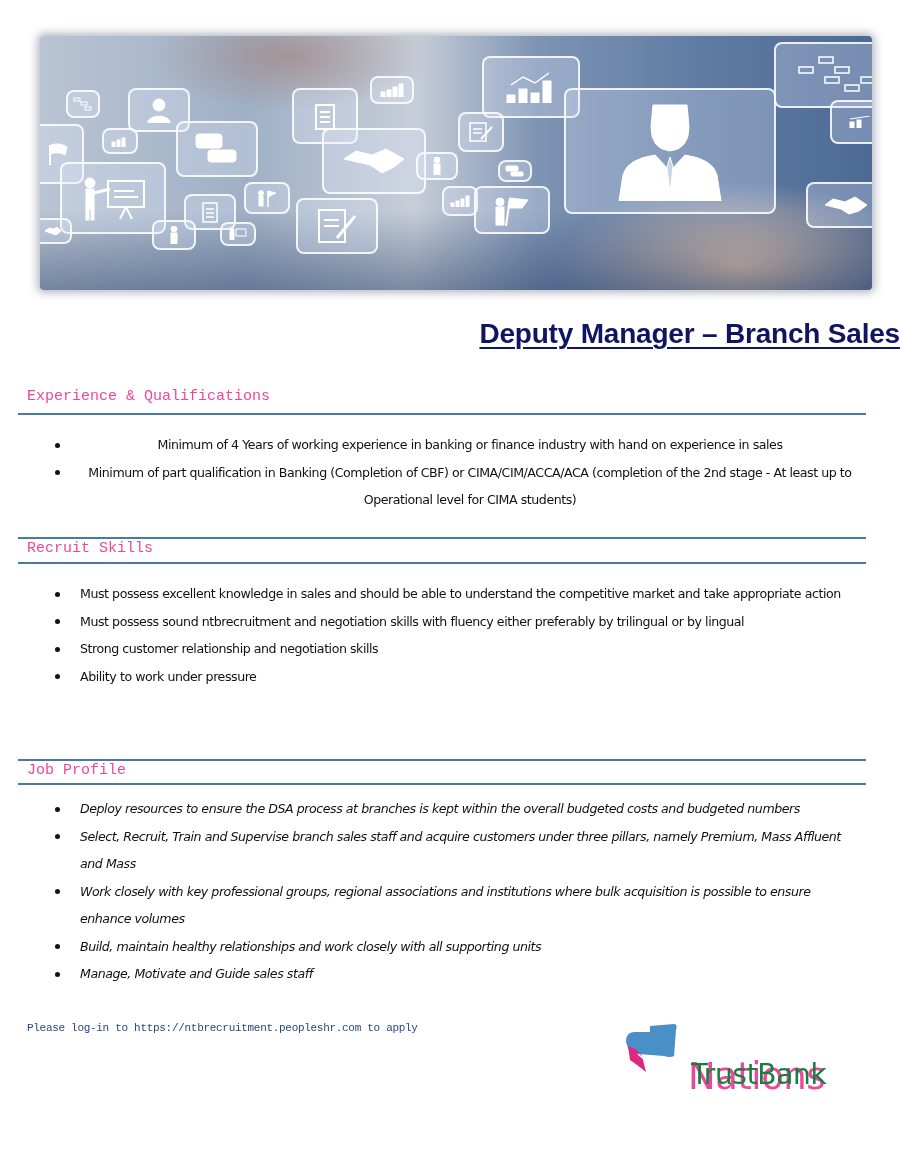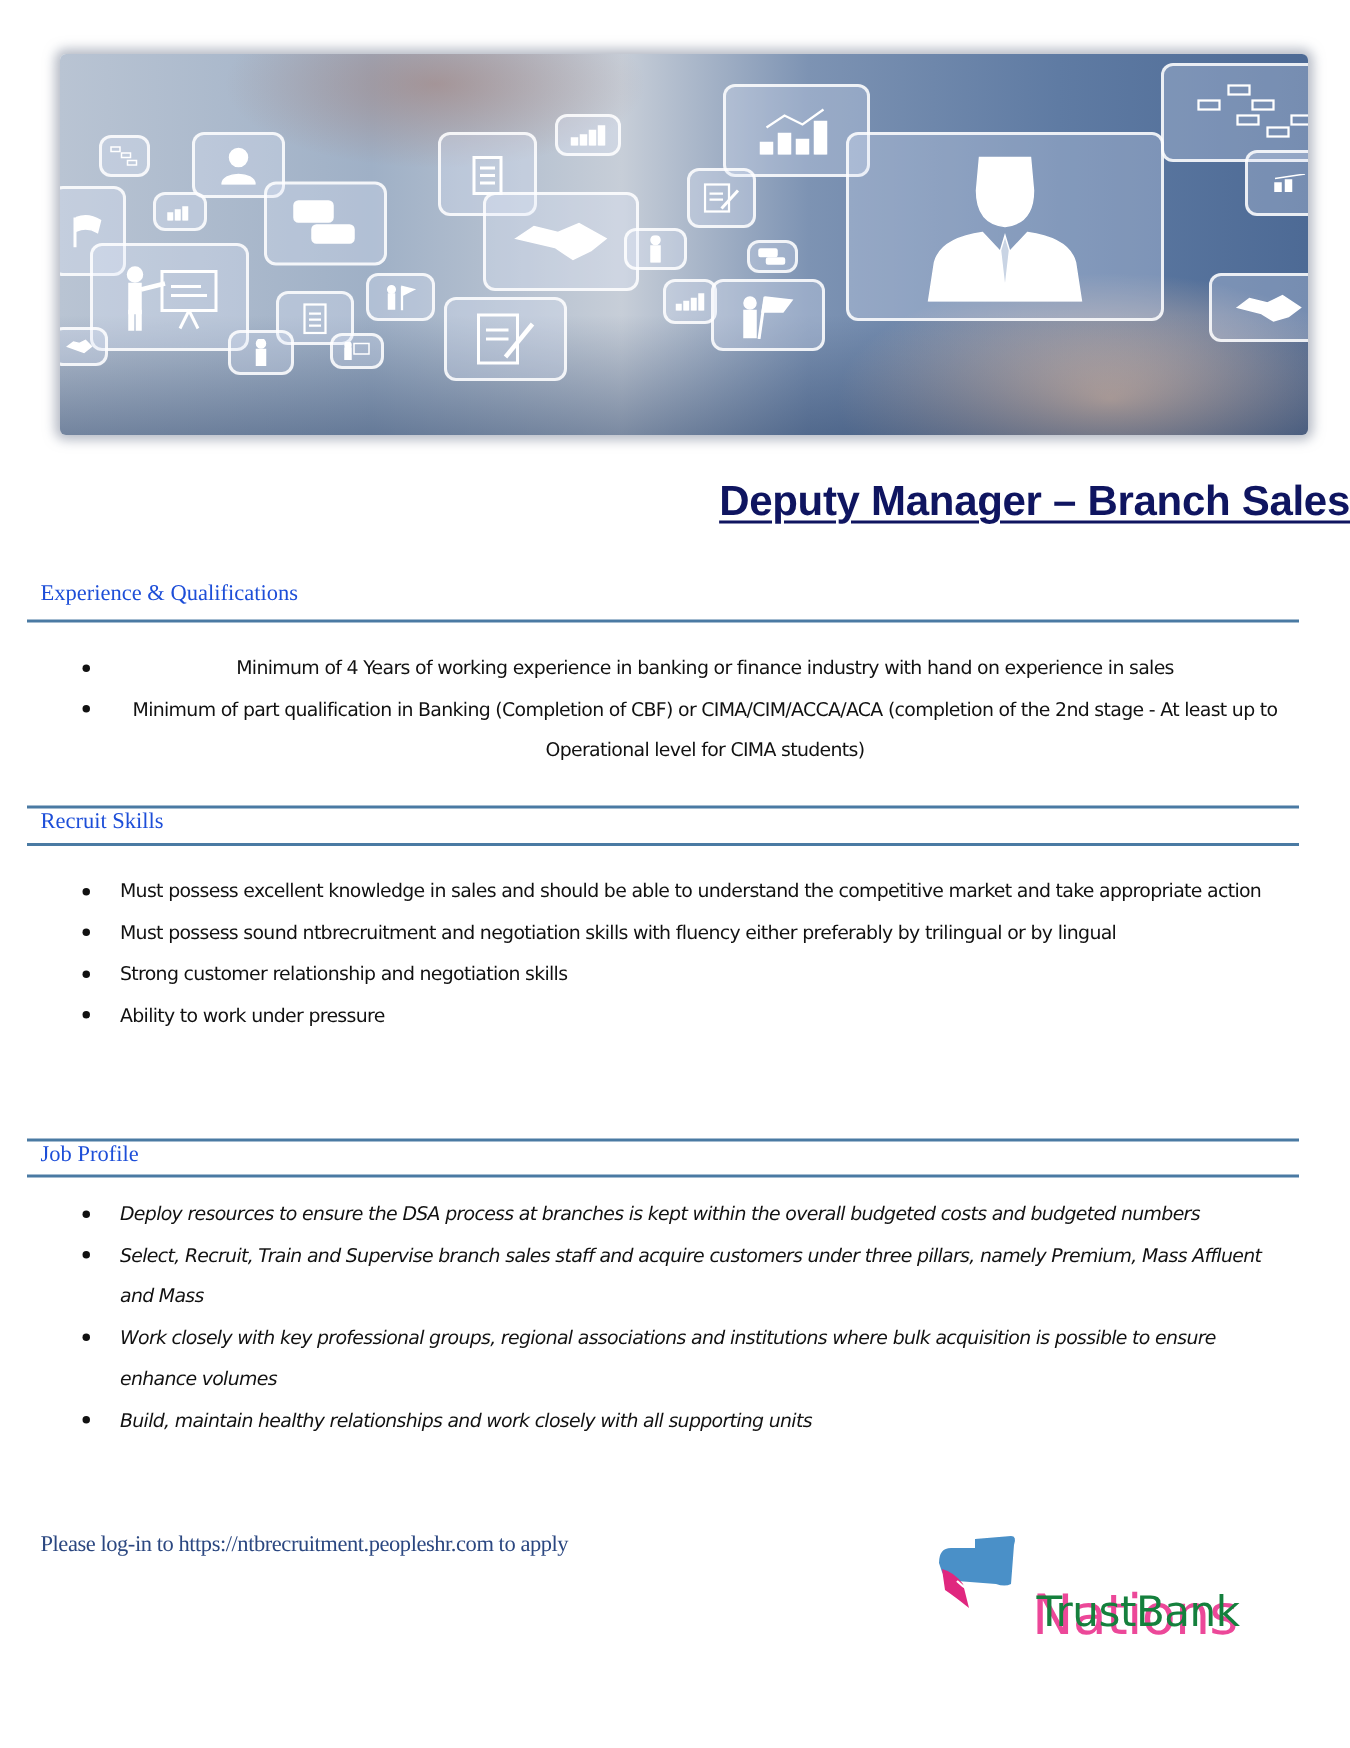--- a/index.html
+++ b/index.html
@@ -31,40 +31,40 @@
     position: absolute; left: 0; width: 900px; top: 318px; text-align: right;
     font-family: "Liberation Sans", sans-serif; font-weight: bold;
     font-size: 28px; color: #0f1560; text-decoration: underline;
     text-decoration-thickness: 2px; text-underline-offset: 4px;
     letter-spacing: -0.2px;
   }
 
   
   .section-head {
     position: absolute; left: 18px; width: 848px;
-    font-family: Liberation Serif, serif; font-size: 15px; color: #1d4ed8;
+    font-family: Liberation Mono, monospace; font-size: 15px; color: #ec4899;
     padding-left: 9px;
   }
   .rule { position: absolute; left: 18px; width: 848px; height: 2px; background: #4a7aa3; }
 
   
   ul.items { position: absolute; left: 0; width: 900px; list-style: none; }
   ul.items li {
     position: relative; padding-left: 80px; padding-right: 40px;
     font-family: "DejaVu Sans", sans-serif; font-size: 12.6px; color: #111;
     line-height: 27.5px; letter-spacing: -0.45px;
   }
   ul.items li .dot {
     position: absolute; left: 55px; top: 11.5px; width: 5px; height: 5px;
     border-radius: 50%; background: #111;
   }
 
   .apply {
     position: absolute; left: 27px; top: 1022px;
-    font-family: Liberation Serif, serif; font-size: 15px; color: #2b4780;
+    font-family: Liberation Mono, monospace; font-size: 11px; color: #2b4780;
     letter-spacing: -0.3px;
   }
 
   
   .logo { position: absolute; left: 624px; top: 1018px; width: 220px; height: 70px; }
   .logo .word1 {
     position: absolute; left: 64px; top: -2px;
     font-family: "DejaVu Sans", sans-serif; font-size: 37px; color: #ec4899;
     letter-spacing: -0.5px;
     margin-top: 39px;
@@ -278,20 +278,21 @@
 </ul>
 
 <div class="rule" style="top:759px;"></div>
 <div class="section-head" style="top:762px;">Job Profile</div>
 <div class="rule" style="top:783px;"></div>
 <ul class="items" style="top:795px;font-style:italic;">
   <li><span class="dot"></span><span>Deploy resources to ensure the DSA process at branches is kept within the overall budgeted costs and budgeted numbers</span></li>
   <li><span class="dot"></span><span>Select, Recruit, Train and Supervise branch sales staff and acquire customers under three pillars, namely Premium, Mass Affluent and Mass</span></li>
   <li><span class="dot"></span><span>Work closely with key professional groups, regional associations and institutions where bulk acquisition is possible to ensure enhance volumes</span></li>
   <li><span class="dot"></span><span>Build, maintain healthy relationships and work closely with all supporting units</span></li>
+  <li><span class="dot"></span><span>Manage, Motivate and Guide sales staff</span></li>
 </ul>
 
 <div class="apply">Please log-in to https://ntbrecruitment.peopleshr.com to apply</div>
 
 <div class="logo">
   <svg width="62" height="56" viewBox="0 0 62 56" style="position:absolute;left:0;top:2px;">
     <path d="M2 22 Q2 12 10 12 L26 12 L26 6 L50 4 Q54 4 52 10 L50 36 Q46 38 40 36 L14 34 Q6 34 4 28 Z" fill="#4a90c8"></path>
     <path d="M4 26 Q12 28 18 36 L22 52 Q12 44 6 40 Z" fill="#e0277f"></path>
     <path d="M14 34 Q18 38 22 40" fill="none" stroke="#ffffff" stroke-width="1.5"></path>
   </svg>

